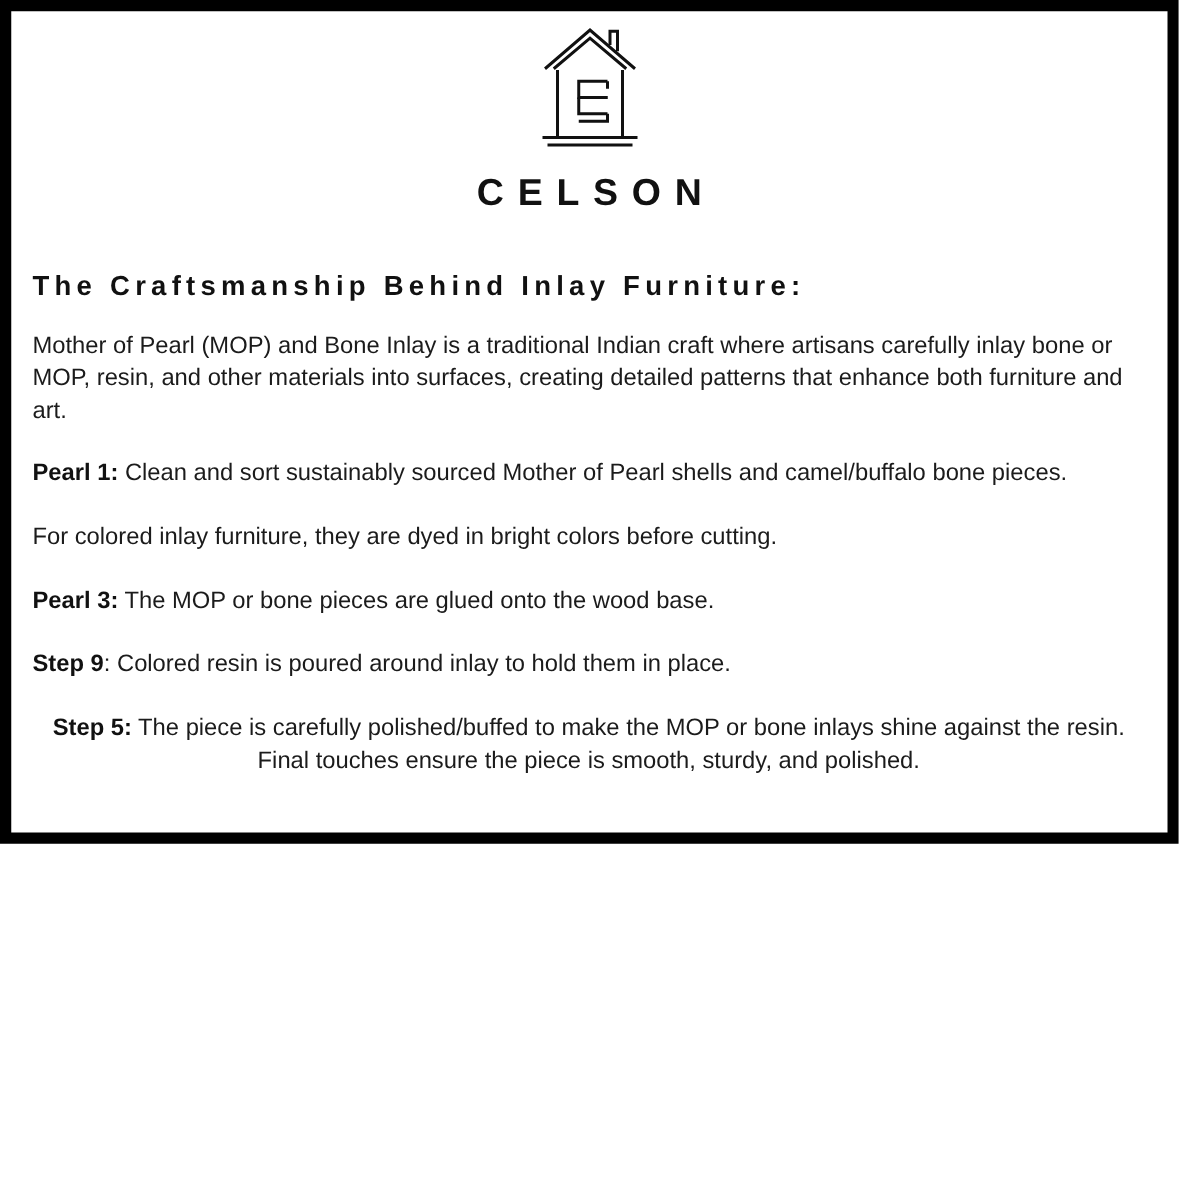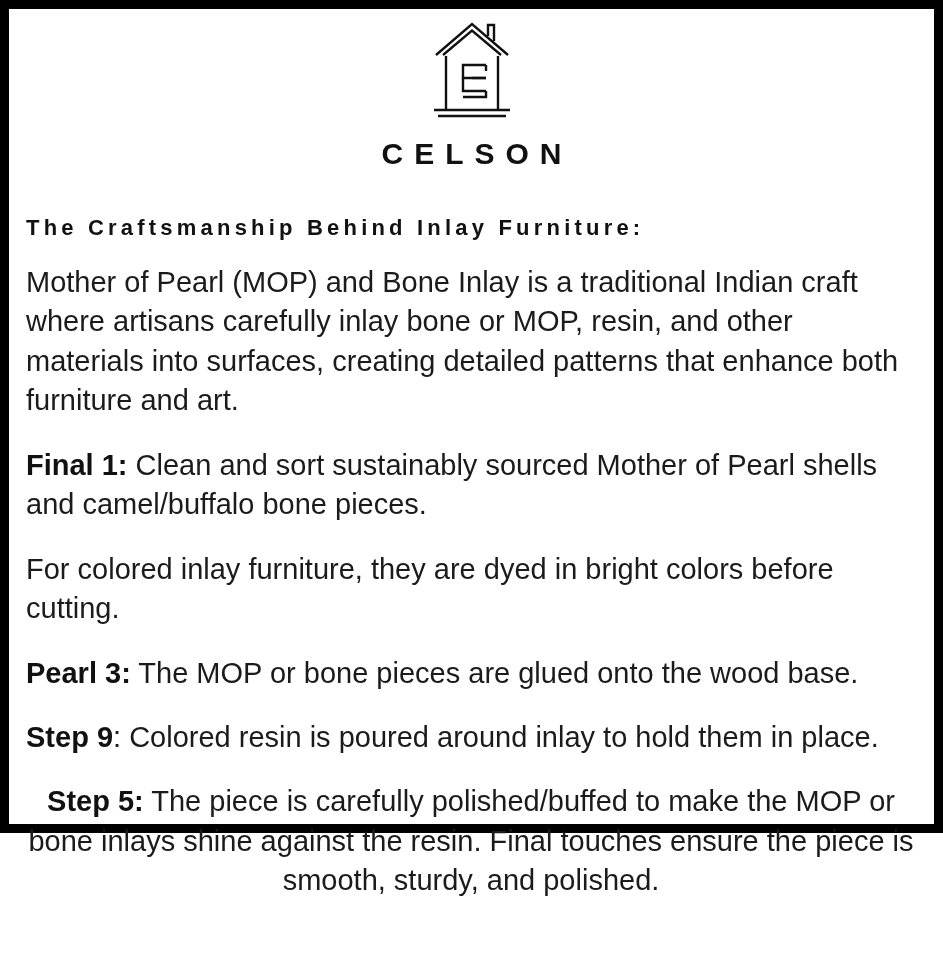--- a/index.html
+++ b/index.html
@@ -10,21 +10,21 @@
   body {
     width: 943px;
     height: 953px;
     font-family: "Liberation Sans", sans-serif;
     color: #1a1a1a;
     overflow: hidden;
   }
   .page {
     box-sizing: border-box;
     width: 943px;
-    height: 833px;
+    height: 675px;
     border: 9px solid #000000;
     background: #ffffff;
     padding: 0 17px;
     position: relative;
   }
   
   .logo-block {
     text-align: center;
     padding-top: 6px;
   }
@@ -47,21 +47,21 @@
     font-size: 22px;
     font-weight: 700;
     letter-spacing: 4.2px;
     color: #111111;
   }
   
   .body-copy {
     margin-top: 22px;
   }
   .para {
-    font-size: 29px;
+    font-size: 19px;
     line-height: 1.36;
     color: #1b1b1b;
     margin: 0 0 25px 0;
     max-width: 890px;
   }
   .para:last-child {
     margin-bottom: 0;
     text-align: center;
   }
   .step-label {
@@ -101,21 +101,21 @@
     <div class="brand-name">CELSON</div>
   </div>
 
   <div class="doc-heading">The Craftsmanship Behind Inlay Furniture:</div>
 
   <div class="body-copy">
     <p class="para">
       <span class="step-label"></span><span>Mother of Pearl (MOP) and Bone Inlay is a traditional Indian craft where artisans carefully inlay bone or MOP, resin, and other materials into surfaces, creating detailed patterns that enhance both furniture and art.</span>
     </p>
     <p class="para">
-      <span class="step-label">Final 1:</span><span> Clean and sort sustainably sourced Mother of Pearl shells and camel/buffalo bone pieces.</span>
+      <span class="step-label">Pearl 1:</span><span> Clean and sort sustainably sourced Mother of Pearl shells and camel/buffalo bone pieces.</span>
     </p>
     <p class="para">
       <span class="step-label"></span><span>For colored inlay furniture, they are dyed in bright colors before cutting.</span>
     </p>
     <p class="para">
       <span class="step-label">Pearl 3:</span><span> The MOP or bone pieces are glued onto the wood base.</span>
     </p>
     <p class="para">
       <span class="step-label">Step 9</span><span>: Colored resin is poured around inlay to hold them in place.</span>
     </p>

